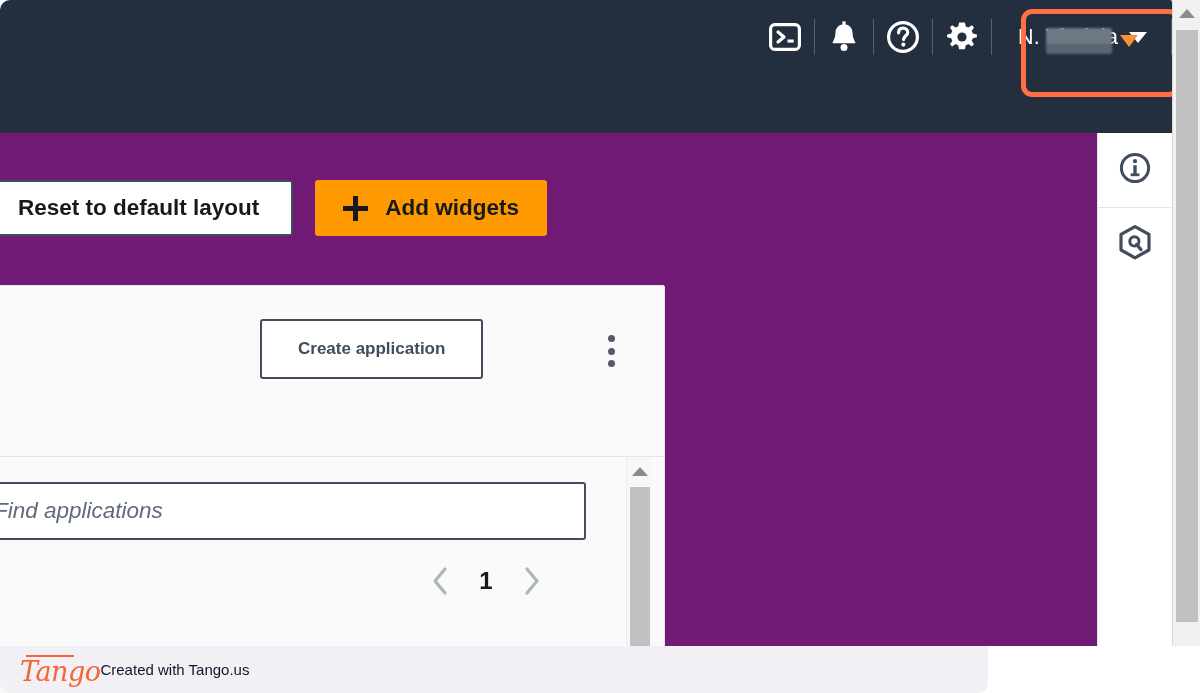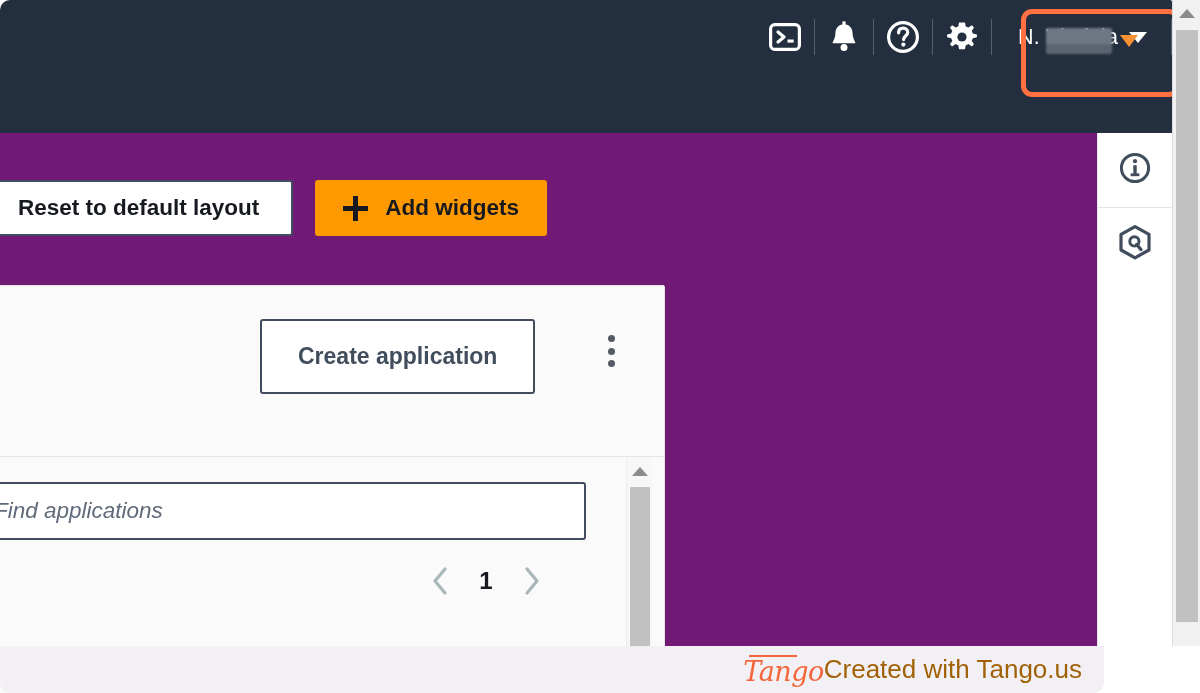--- a/index.html
+++ b/index.html
@@ -154,27 +154,27 @@
     border-radius: 2px;
     overflow: hidden;
   }
   .widget-header {
     position: relative;
     height: 170px;
   }
   .create-app-btn {
     position: absolute;
     left: 271px; top: 33px;
-    height: 75px;
+    height: 60px;
     padding: 0 36px;
     background: #ffffff;
     border: 2px solid #414D5C;
     border-radius: 3px;
     color: #414D5C;
-    font-size: 23px;
+    font-size: 17px;
     font-weight: bold;
     display: flex; align-items: center;
     cursor: pointer;
     white-space: nowrap;
   }
   .kebab-btn {
     position: absolute;
     left: 608px; top: 47px;
     width: 28px; height: 36px;
     display: flex; flex-direction: column; align-items: center;
@@ -302,24 +302,24 @@
     position: absolute;
     left: 3px; top: 30px;
     width: 22px; height: 592px;
     background: #C1C1C1;
   }
 
   
   .footer {
     position: absolute;
     left: 0; top: 646px;
-    width: 1104px; height: 47px;
+    width: 988px; height: 47px;
     background: #F2F0F5;
     display: flex; align-items: center;
-    justify-content: flex-end;
+    justify-content: flex-start;
     padding: 0 22px 0 20px;
     border-bottom-left-radius: 10px;
     border-bottom-right-radius: 10px;
   }
   .tango-logo {
     font-family: "DejaVu Serif", serif;
     font-style: italic;
     font-size: 27px;
     color: #F4663A;
     position: relative;
@@ -327,22 +327,22 @@
     padding-top: 3px;
   }
   .tango-logo::before {
     content: "";
     position: absolute;
     left: 6px; top: 2px;
     width: 48px; height: 2px;
     background: #F4663A;
   }
   .footer-credit {
-    font-size: 26px;
-    color: #a16207;
+    font-size: 15px;
+    color: #0f172a;
   }
 </style>
 </head>
 <body>
 
 <div id="root">
 
   <div class="topnav">
     <div class="nav-row">
 

